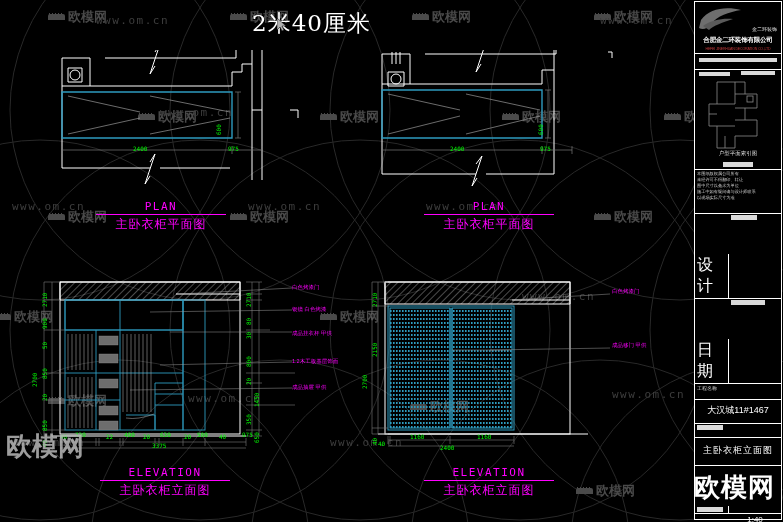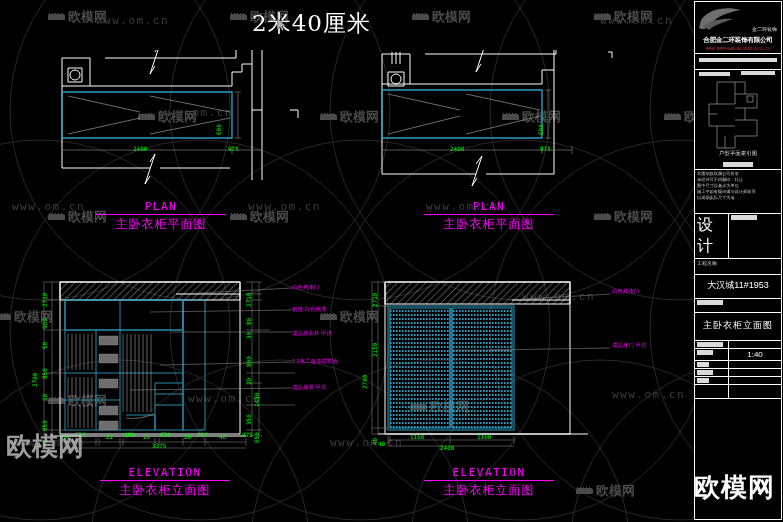--- a/index.html
+++ b/index.html
@@ -64,21 +64,21 @@
   .tb-en { color:#c03a3a; font-size:3.6px; letter-spacing:-.2px; text-align:center; white-space:nowrap; }
   .bar { background:#d9d9d9; height:4px; margin:1.5px 2px; }
   .bar.sm { width:58%; }
   .bar.xs { width:35%; display:inline-block; vertical-align:middle; }
   .keyplan { height:100px; position:relative; }
   .keyplan svg { position:absolute; left:6px; top:4px; }
   .kp-label { position:absolute; bottom:12px; left:0; right:0; text-align:center; color:#ddd; font-size:5.5px; }
   .kp-box { position:absolute; bottom:2px; left:28px; width:30px; height:5px; background:#d9d9d9; }
   .txt-blk { font-size:4.2px; color:#ccc; line-height:1.45; padding:2px; }
   .row { display:flex; border-bottom:1px solid #fff; }
-  .row .k { width:34px; border-right:1px solid #fff; padding:1px 2px; }
+  .row .k { width:34px; border-right:1px solid #fff; padding:1px 2px;margin-top:40px; }
   .row .v { flex:1; padding:1px 2px; }
   .mini { height:5px; background:#d9d9d9; }
   .mini.w1{width:90%} .mini.w2{width:55%} .mini.w3{width:40%} .mini.w4{width:70%}
   .proj-name { color:#fff; font-size:9px; text-align:center; padding:3px 0; }
   .draw-name { color:#fff; font-size:9px; text-align:center; padding:5px 0; letter-spacing:1px; }
   .scale-val { color:#fff; font-size:8px; text-align:center; }
 
   
   .big-wm {
     position:absolute; right:8px; bottom:22px; text-align:center; color:#fff;
@@ -479,26 +479,32 @@
 图中尺寸以毫米为单位
 施工中如有疑问请与设计师联系
 以现场实际尺寸为准</div>
 
     <div class="row">
       <div class="k">设计</div>
       <div class="v">
           <div class="mini w2"></div>
         </div>
     </div>
+    <div class="row">
+      <div class="k">日期</div>
+      <div class="v">
+          <div class="mini w4"></div>
+        </div>
+    </div>
 
     <div class="cell" style="height:16px;">
       <div style="font-size:5px;color:#ddd;">工程名称</div>
     </div>
     <div class="cell" style="height:24px;">
-      <div class="proj-name">大汉城11#1953</div>
+      <div class="proj-name">大汉城11#1467</div>
     </div>
 
     <div class="cell" style="height:14px;">
       <div class="mini w3" style="width:26px;"></div>
     </div>
     <div class="cell" style="height:28px;">
       <div class="draw-name">主卧衣柜立面图</div>
     </div>
 
     <div class="row">

